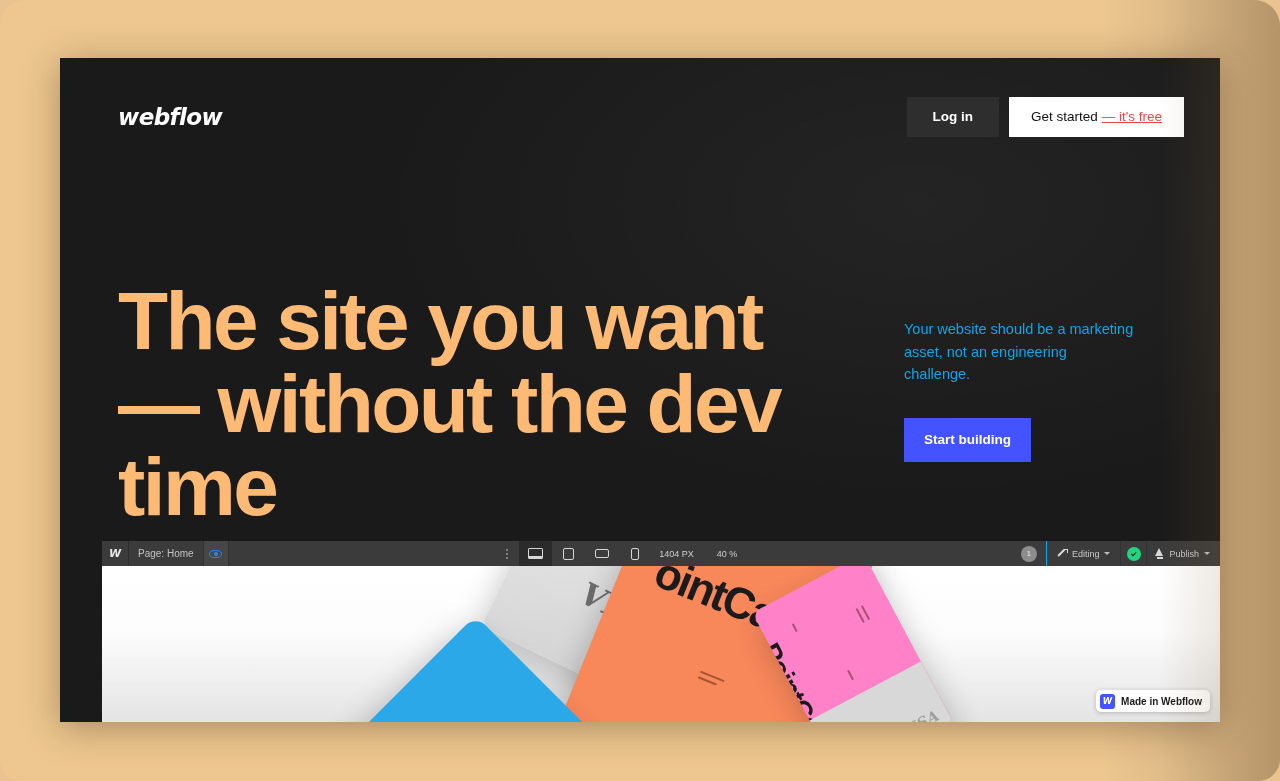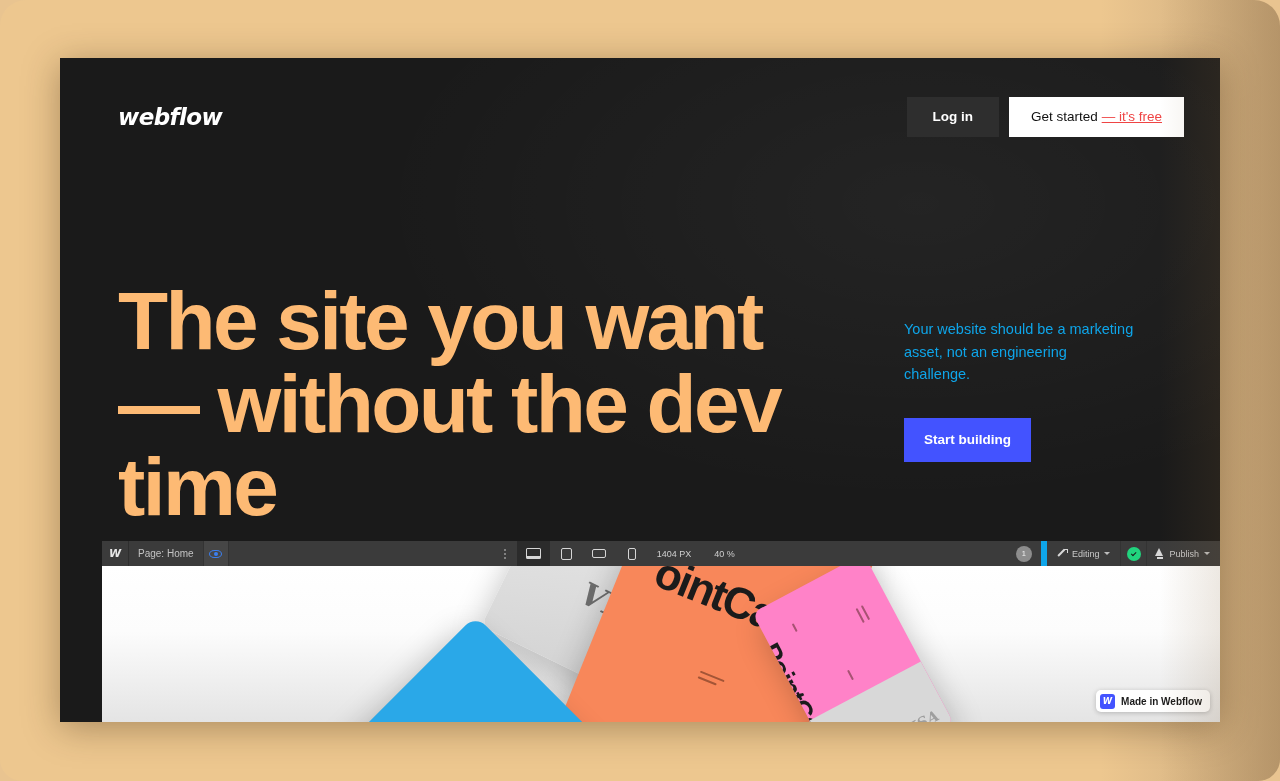--- a/index.html
+++ b/index.html
@@ -183,21 +183,21 @@
 
   #tb-dims { padding: 0 8px; display:flex; gap:23px; color:#cfcfcf; font-size:9px; }
   #tb-spacer2 { flex:1; }
 
   #tb-avatar {
     width: 16px; height: 16px; border-radius:50%;
     background:#8d8d8d; color:#f0f0f0;
     font-size:7.5px; display:flex; align-items:center; justify-content:center;
     margin: 0 9px;
   }
-  #tb-editing { gap:5px; padding: 0 10px; border-left:6px solid #0ea5e9; }
+  #tb-editing { gap:5px; padding: 0 10px; border-left:1px solid #0ea5e9; }
   .ic-pen {
     width: 10px; height: 10px; position: relative;
   }
   .ic-pen::before {
     content:''; position:absolute; left:1px; top:6px;
     width:9px; height:1.6px; background:#d8d8d8;
     transform: rotate(-45deg); transform-origin: left center;
   }
   .ic-pen::after {
     content:''; position:absolute; left:7.5px; top:0px;

